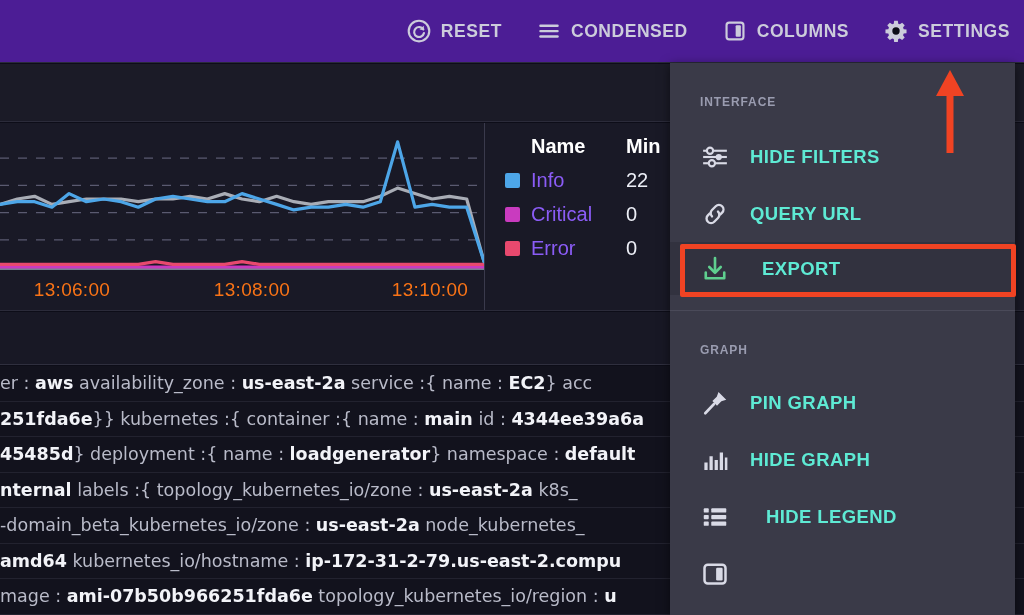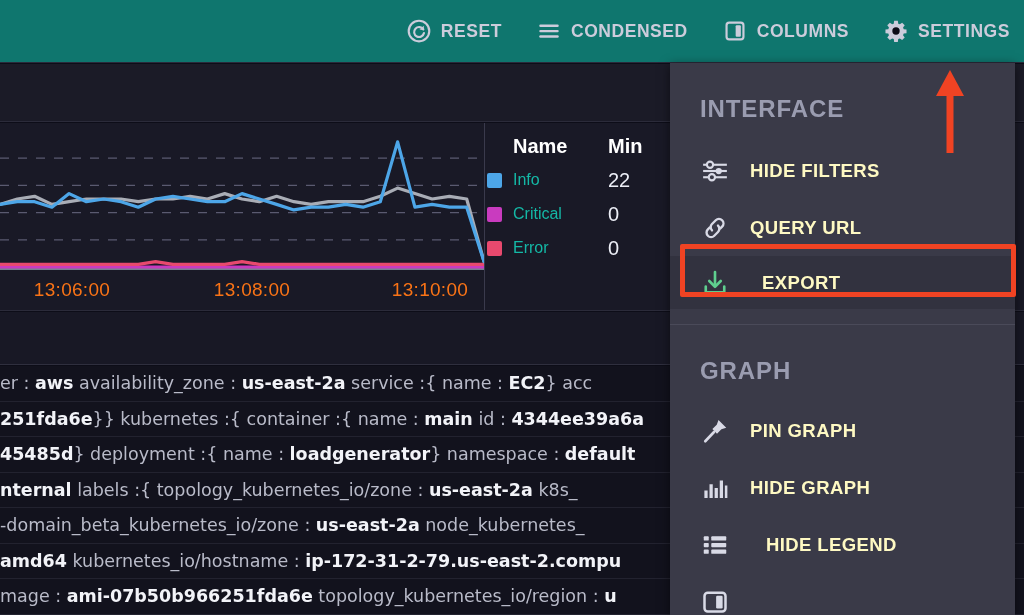--- a/index.html
+++ b/index.html
@@ -7,21 +7,21 @@
     width: 1024px; height: 615px;
     background: #0d0d18;
     font-family: "Liberation Sans", sans-serif;
     overflow: hidden;
   }
   #root { position: relative; width: 1024px; height: 615px; }
 
   
   .toolbar {
     position: absolute; left: 0; top: 0; width: 1024px; height: 63px;
-    background: #0f766e;
+    background: #4c1d95;
     display: flex; align-items: center; justify-content: flex-end;
     padding-right: 14px;
     border-bottom: 1px solid #2a2a3a;
   }
   .tb-item {
     display: flex; align-items: center; gap: 9px;
     margin-left: 34px; cursor: pointer;
     color: #cfd0dd;
   }
   .tb-label {
@@ -52,29 +52,29 @@
   .xtick {
     position: absolute; top: 4px; transform: translateX(-50%);
     font-size: 19px; color: #f97316; letter-spacing: .3px;
     white-space: nowrap;
   }
 
   
   .legend {
     width: 196px; height: 100%;
     border-left: 1px solid #3a3a4c;
-    padding: 6px 0 0 2px;
+    padding: 6px 0 0 20px;
   }
   .legend-row { display: flex; align-items: center; height: 34px; }
   .legend-hdr .lg-name, .legend-hdr .lg-min {
     font-weight: 700; color: #ffffff; font-size: 20px;
   }
   .lg-swatch { width: 15px; height: 15px; border-radius: 2px; flex: none; }
   .lg-swatch-cell { width: 26px; display: flex; align-items: center; }
-  .lg-name { width: 95px; font-size: 16px; color: #14b8a6; }
+  .lg-name { width: 95px; font-size: 20px; color: #8b5cf6; }
   .lg-min { font-size: 20px; color: #eceef6; }
 
   
   .chart-right { flex: 1; }
 
   
   .strip2 {
     position: absolute; left: 0; top: 312px; width: 1024px; height: 53px;
     background: #181825; border-bottom: 1px solid #2f2f3e;
   }
@@ -94,31 +94,31 @@
   }
   .log-row b { color: #f2f3f8; font-weight: 700; }
 
   
   .menu {
     position: absolute; left: 670px; top: 63px; width: 345px; height: 552px;
     background: #3a3a48;
     box-shadow: 0 2px 10px rgba(0,0,0,.5);
   }
   .menu-section-label {
-    font-size: 24px; font-weight: 700; letter-spacing: .9px;
+    font-size: 12px; font-weight: 700; letter-spacing: .9px;
     color: #9a9cb0; padding-left: 30px; padding-top: 32px;
   }
   .menu-item {
     display: flex; align-items: center; height: 56px;
     padding-left: 30px; cursor: pointer; gap: 20px;
   }
   .mi-icon { width: 30px; height: 30px; flex: none; display: block; }
   .mi-icon svg { display: block; }
   .mi-label {
-    font-size: 18.5px; font-weight: 700; letter-spacing: .4px; color: #fef9c3;
+    font-size: 18.5px; font-weight: 700; letter-spacing: .4px; color: #5eead4;
     white-space: nowrap;
   }
   .menu-divider {
     height: 1px; background: #4a4a59; margin: 0;
   }
   .menu-item.highlighted { background: #32323f; gap: 32px; }
 
   
   .hl-box {
     position: absolute; left: 680px; top: 244px; width: 336px; height: 53px;

